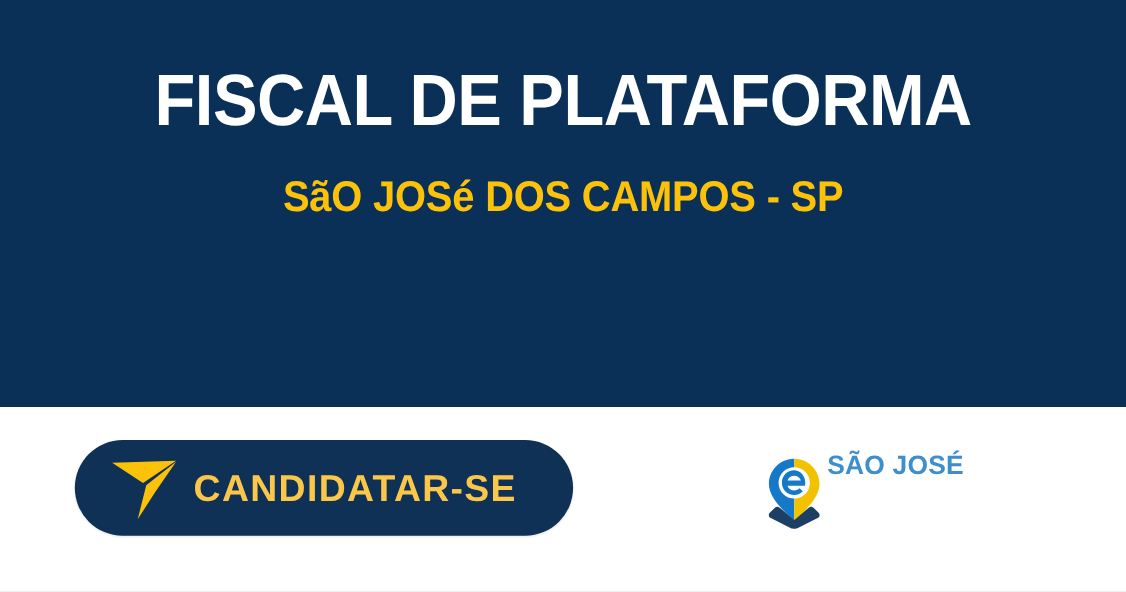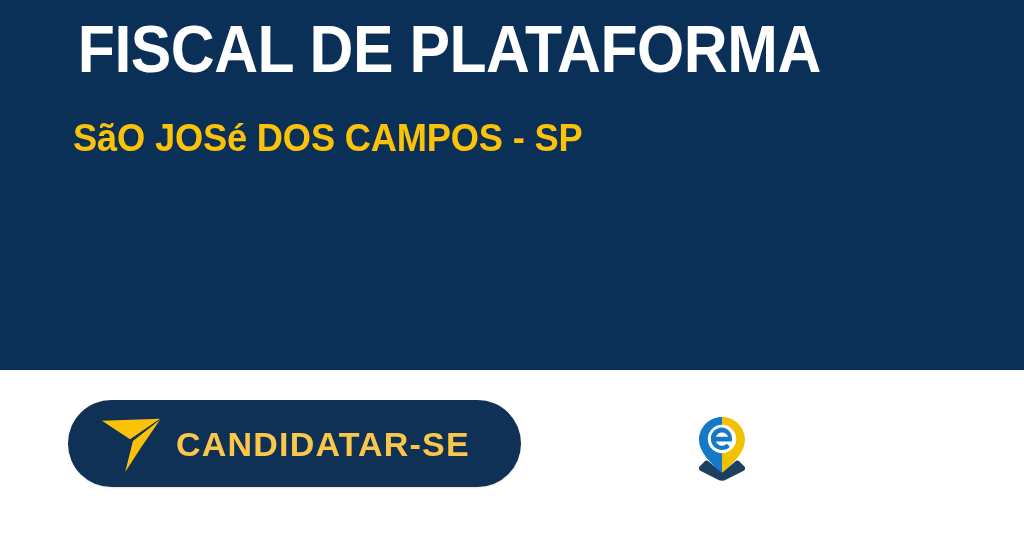--- a/index.html
+++ b/index.html
@@ -28,23 +28,24 @@
     top: 0;
     width: 1024px;
     height: 375px;
     background: #0b3058;
     overflow: hidden;
   }
 
   .hero-inner {
     position: absolute;
     left: 0;
-    top: 16px;
-    width: 1024px;
-    text-align: left;
+    top: 0;
+    width: 1024px;
+    padding-top: 58px;
+    text-align: center;
   }
 
   .job-title {
     margin: 0;
     padding: 0 40px;
     color: #ffffff;
     font-family: "Liberation Sans Narrow", "Liberation Sans", sans-serif;
     font-size: 66px;
     line-height: 1.0;
     font-weight: 700;
@@ -210,17 +211,18 @@
         <circle cx="24" cy="23" r="14.2" fill="#ffffff"></circle>
 
         <g>
           <path d="M24 11.6 c-6.2 0 -11.2 5 -11.2 11.2 c0 6.2 5 11.2 11.2 11.2 c3.1 0 5.9 -1.25 7.9 -3.3 l-3.1 -2.9 c-1.2 1.25 -2.9 2.0 -4.8 2.0 c-2.8 0 -5.2 -1.75 -6.1 -4.3 l15.9 0 c0.15 -0.9 0.25 -1.8 0.25 -2.7 c0 -6.2 -4.85 -11.2 -10.05 -11.2 z m-6.1 9.2 c0.9 -2.55 3.3 -4.35 6.1 -4.35 c2.8 0 5.2 1.8 6.1 4.35 z" fill="#1578c8"></path>
         </g>
 
         <path d="M6.5 45.5 L1.8 50.2 C0.6 51.4 0.6 53.3 1.8 54.5 L21.1 64.3 C22.3 64.9 25.7 64.9 26.9 64.3 L46.2 54.5 C47.4 53.3 47.4 51.4 46.2 50.2 L41.5 45.5 C40.3 44.3 38.4 44.3 37.2 45.5 L25.1 56.0 C24.5 56.6 23.5 56.6 22.9 56.0 L10.8 45.5 C9.6 44.3 7.7 44.3 6.5 45.5 Z" fill="#1d3f63"></path>
       </svg>
 
       <div class="brand-words">
+        <span class="brand-sub">SÃO JOSÉ</span>
       </div>
     </div>
 
   </div>
 </div>
 
 </body></html>

